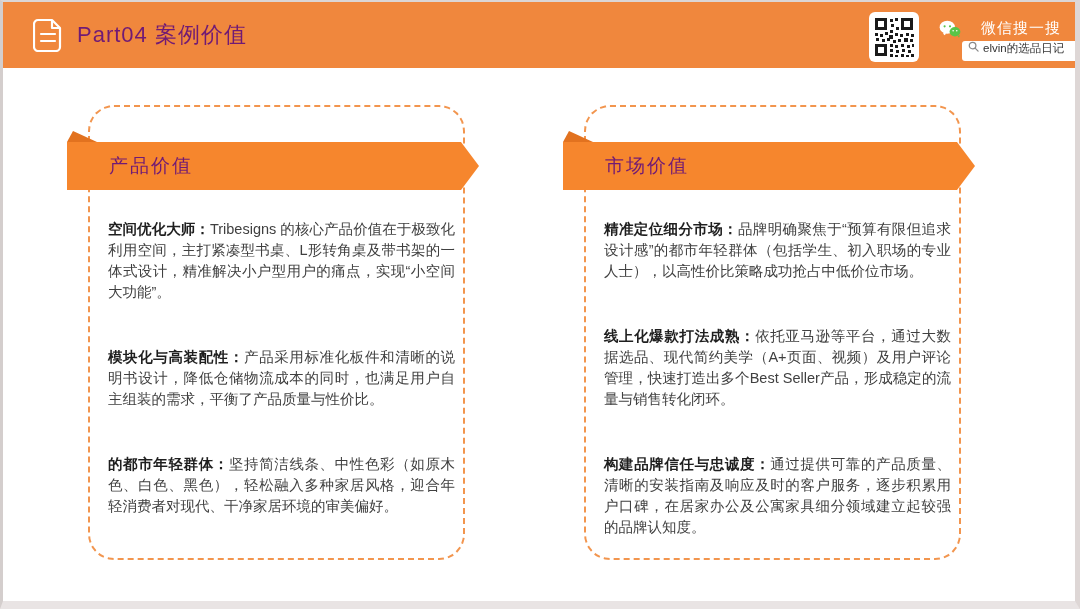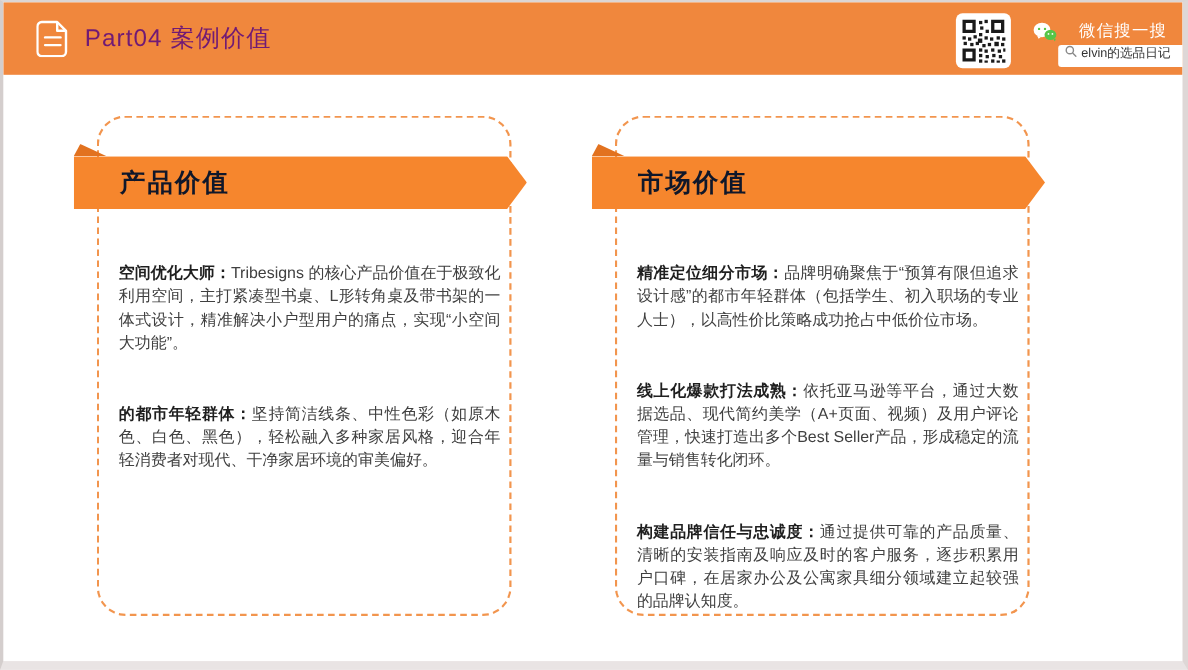--- a/index.html
+++ b/index.html
@@ -36,38 +36,38 @@
     background:#ffffff;border-radius:3px;display:flex;align-items:flex-start;gap:4px;padding:0 6px;box-sizing:border-box;margin-left:28px;
   }
   .search-box svg{width:11px;height:11px;flex:0 0 auto;}
   .search-text{font-size:11.5px;color:#333333;white-space:nowrap;}
   
   .card{
     position:absolute;top:103px;width:377px;height:455px;
     border:2px dashed #f2954e;border-radius:26px;box-sizing:border-box;
   }
   .card-left{left:85px;}
-  .card-right{left:556px;}
+  .card-right{left:581px;}
   .banner{
     position:absolute;left:-23px;top:35px;width:412px;height:48px;
     background:#f6862d;
     clip-path:polygon(0 0,394px 0,412px 24px,394px 48px,0 48px);
     display:flex;align-items:center;
   }
   .banner-flap{
     position:absolute;left:-23px;top:24px;width:30px;height:11px;
     background:#e2721f;
     clip-path:polygon(6px 0,30px 11px,0 11px);
   }
   .banner-title{
-    color:#0f172a;font-size:23px;font-weight:bold;letter-spacing:2px;
+    color:#701a75;font-size:19px;font-weight:normal;letter-spacing:2px;
     padding-left:42px;
   }
   .card-body{
-    position:absolute;left:18px;right:8px;top:112px;margin-top:20px;
+    position:absolute;left:18px;right:8px;top:112px;
   }
   .card-body p{
     margin:0 0 44px 0;
     font-size:14.5px;line-height:21px;color:#404040;
     text-align:justify;
   }
   .card-body b{color:#1f1f1f;}
 </style>
 </head>
 <body>
@@ -152,20 +152,21 @@
     </div>
   </div>
 
   <div class="card card-left">
     <div class="banner-flap"></div>
     <div class="banner">
       <span class="banner-title">产品价值</span>
     </div>
     <div class="card-body">
       <p><b>空间优化大师：</b><span>Tribesigns 的核心产品价值在于极致化利用空间，主打紧凑型书桌、L形转角桌及带书架的一体式设计，精准解决小户型用户的痛点，实现“小空间大功能”。</span></p>
+      <p><b>模块化与高装配性：</b><span>产品采用标准化板件和清晰的说明书设计，降低仓储物流成本的同时，也满足用户自主组装的需求，平衡了产品质量与性价比。</span></p>
       <p><b>的都市年轻群体：</b><span>坚持简洁线条、中性色彩（如原木色、白色、黑色），轻松融入多种家居风格，迎合年轻消费者对现代、干净家居环境的审美偏好。</span></p>
     </div>
   </div>
 
   <div class="card card-right">
     <div class="banner-flap"></div>
     <div class="banner">
       <span class="banner-title">市场价值</span>
     </div>
     <div class="card-body">

